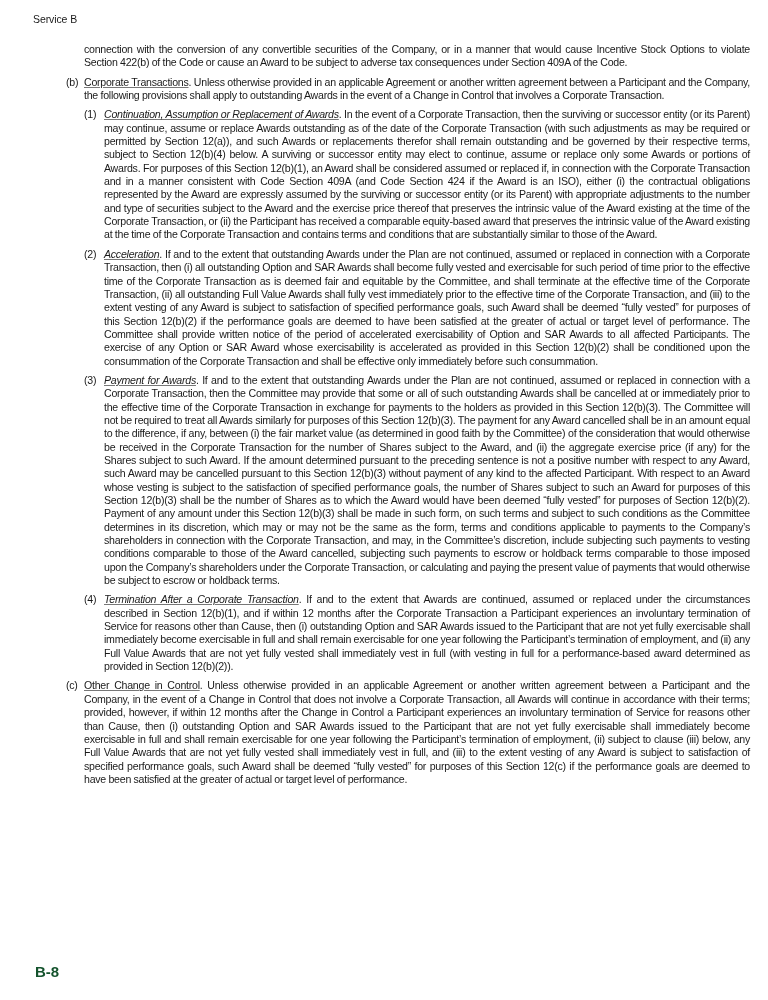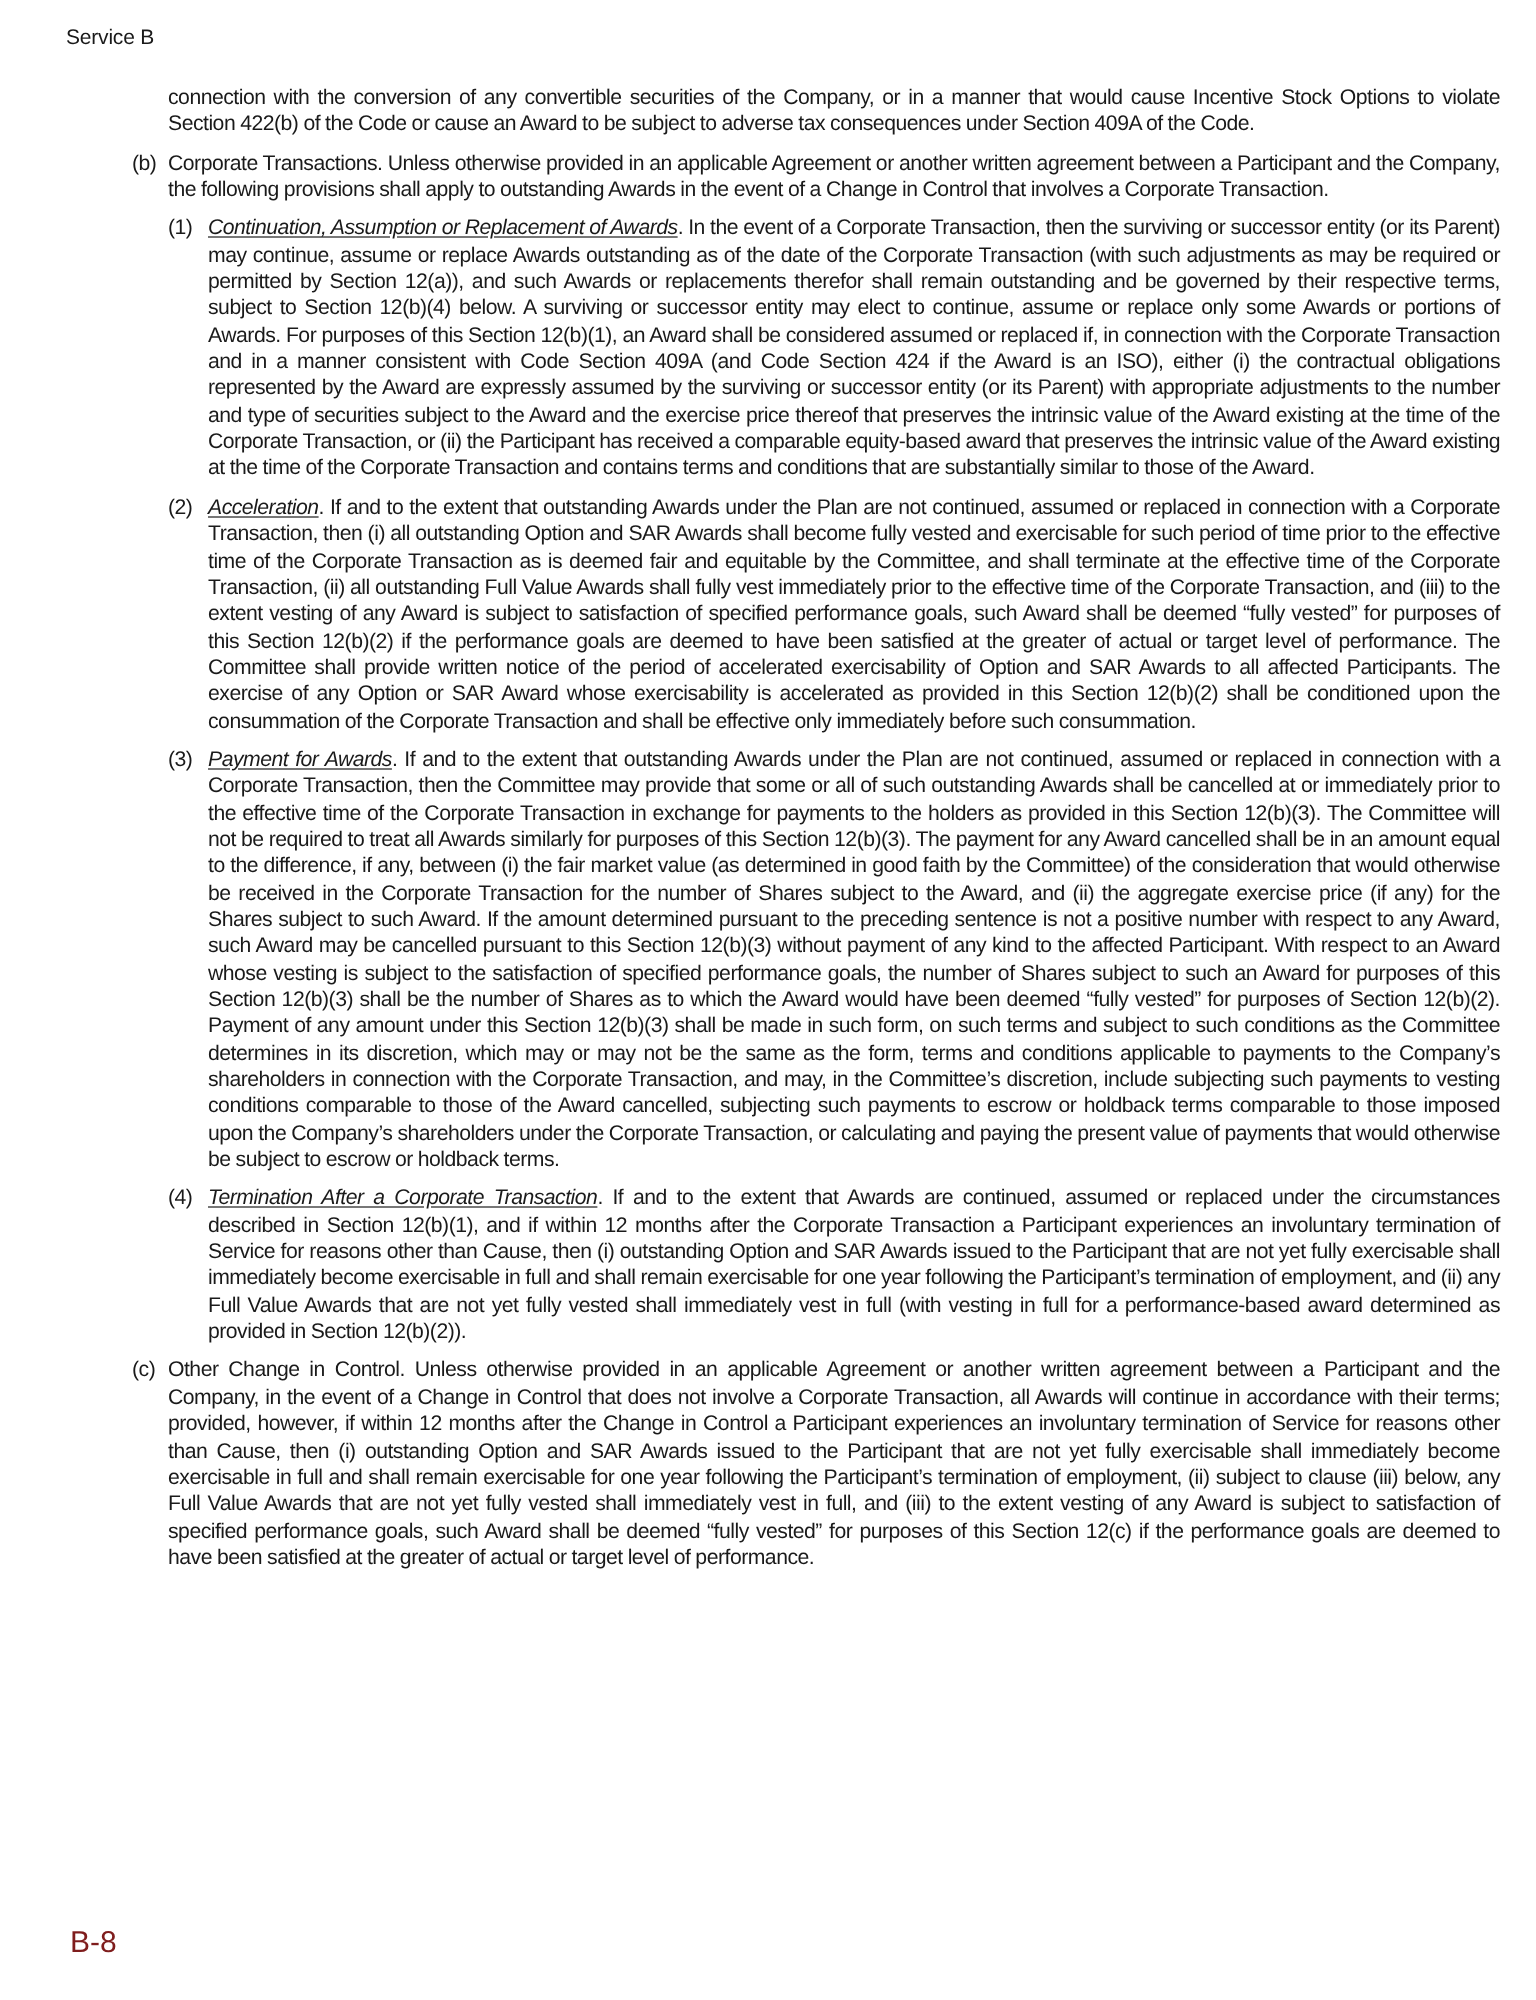--- a/index.html
+++ b/index.html
@@ -16,25 +16,25 @@
     font-size: 10.6px; line-height: 13.35px; text-align: justify;
     letter-spacing: -0.25px; word-spacing: -0.2px;
   }
   .cont-para { margin-left: 18px; margin-bottom: 6px; }
   .sec { display: flex; margin-bottom: 6px; }
   .sec > .lbl { width: 18px; flex: 0 0 18px; }
   .sec > .body { flex: 1; }
   .sub { display: flex; margin-top: 6px; }
   .sub > .lbl { width: 20px; flex: 0 0 20px; }
   .sub > .body { flex: 1; }
-  .u { text-decoration-color: #777; }
+  .u { text-decoration: underline; text-decoration-color: #777; }
   .iu { font-style: italic; text-decoration: underline; text-decoration-color: #777; }
   .page-num {
     position: absolute; left: 35px; top: 963px;
-    font-size: 15px; font-weight: normal; color: #7f1d1d;
+    font-size: 15px; font-weight: bold; color: #14532d;
   }
 </style>
 </head>
 <body>
 
 <div class="header">Service B</div>
 
 <div class="content">
 
   <div class="cont-para">connection with the conversion of any convertible securities of the Company, or in a manner that would cause Incentive Stock Options to violate Section 422(b) of the Code or cause an Award to be subject to adverse tax consequences under Section 409A of the Code.</div>

